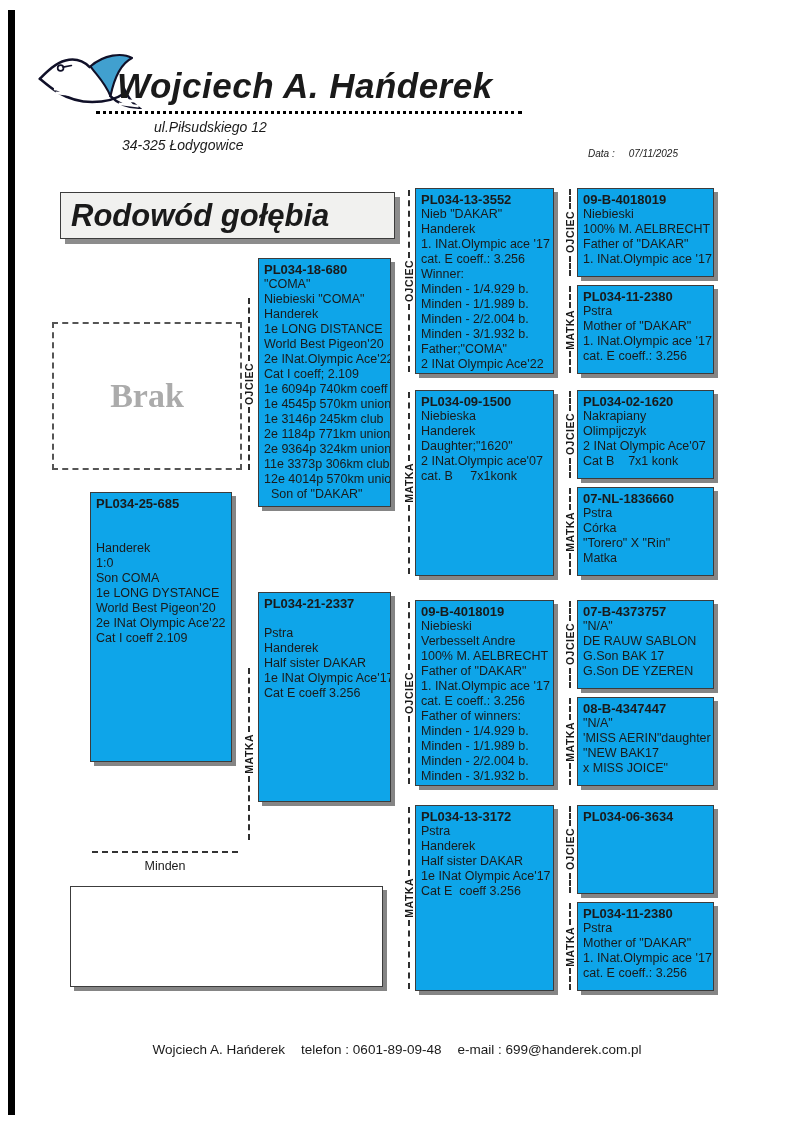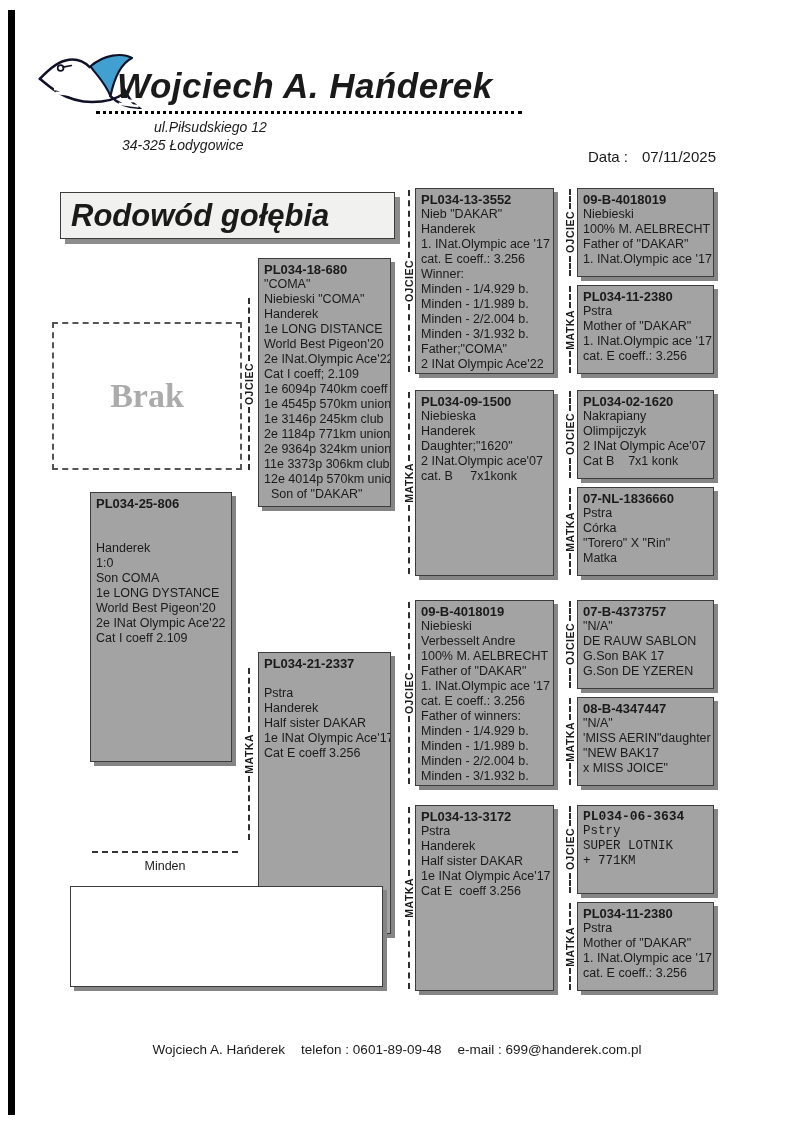--- a/index.html
+++ b/index.html
@@ -7,45 +7,45 @@
   body { width:794px; height:1123px; position:relative; font-family:"Liberation Sans",sans-serif; color:#1a1a1a; overflow:hidden; }
 
   .leftbar { position:absolute; left:8px; top:10px; width:7px; height:1105px; background:#000; }
 
   .logo { position:absolute; left:34px; top:48px; width:108px; height:74px; }
 
   .brand-name { position:absolute; left:117px; top:66px; font-size:35px; font-weight:bold; font-style:italic; letter-spacing:.5px; white-space:nowrap; }
   .brand-underline { position:absolute; left:96px; top:111px; width:426px; height:0; border-top:3px dotted #000; }
   .addr { position:absolute; left:122px; font-style:italic; font-size:14px; }
   .addr1 { top:119px;margin-left:32px; } .addr2 { top:137px; }
-  .dateline { position:absolute; left:588px; top:148px; font-size:15px; white-space:pre; }
+  .dateline { position:absolute; left:588px; top:148px; font-style:italic; font-size:10px; white-space:pre; }
   .dateline .dval { margin-left:14px; }
 
   .title-box { position:absolute; left:60px; top:192px; width:335px; height:47px; background:#f1f1ef; border:1px solid #3c3c3c; box-shadow:5px 5px 0 #8c8c8c; display:flex; align-items:center; padding-left:10px; font-size:31px; font-weight:bold; font-style:italic; white-space:nowrap; }
 
   .photo-box { position:absolute; left:52px; top:322px; width:190px; height:148px; border:2px dashed #555; display:flex; flex-direction:row; align-items:center; justify-content:center; font-family:"Liberation Serif",serif; font-size:34px; font-weight:bold; color:#ababab; line-height:1.25; }
 
-  .pbox { position:absolute; background:#a3a3a3; border:1px solid #3c3c3c; box-shadow:4px 4px 0 #858585; padding:3px 5px; font-size:12.5px; line-height:15px; overflow:hidden; }
+  .pbox { position:absolute; background:#0ea5e9; border:1px solid #3c3c3c; box-shadow:4px 4px 0 #858585; padding:3px 5px; font-size:12.5px; line-height:15px; overflow:hidden; }
   .pbox .ring { font-weight:bold; font-size:13px; white-space:pre; }
   .bline { white-space:pre; }
 
   .b1 { left:90px;  top:492px; width:142px; height:270px; }
   .b2 { left:258px; top:258px; width:133px; height:249px; }
-  .b3 { left:258px; top:652px; width:133px; height:282px; }
+  .b3 { left:258px; top:592px; width:133px; height:210px; }
   .b4 { left:415px; top:188px; width:139px; height:186px; }
   .b5 { left:415px; top:390px; width:139px; height:186px; }
   .b6 { left:415px; top:600px; width:139px; height:186px; }
   .b7 { left:415px; top:805px; width:139px; height:186px; }
   .b8 { left:577px; top:188px; width:137px; height:89px; }
   .b9 { left:577px; top:285px; width:137px; height:89px; }
   .b10{ left:577px; top:390px; width:137px; height:89px; }
   .b11{ left:577px; top:487px; width:137px; height:89px; }
   .b12{ left:577px; top:600px; width:137px; height:89px; }
   .b13{ left:577px; top:697px; width:137px; height:89px; }
-  .b14{ left:577px; top:805px; width:137px; height:89px;font-family:Liberation Mono, monospace; }
+  .b14{ left:577px; top:805px; width:137px; height:89px; }
   .b15{ left:577px; top:902px; width:137px; height:89px; }
 
   .vstrip { position:absolute; width:14px; display:flex; flex-direction:column; align-items:center; }
   .vstrip .dash { flex:1; width:0; border-left:2px dashed #2e2e2e; }
   .vstrip .vlabel { writing-mode:vertical-rl; transform:rotate(180deg); font-weight:bold; font-size:10.5px; letter-spacing:.5px; padding:2px 0; white-space:nowrap; }
 
   .sA { left:242px; top:298px; height:172px; }
   .sB { left:242px; top:668px; height:172px; }
   .sC { left:402px; top:190px; height:182px; }
   .sD { left:402px; top:392px; height:182px; }
@@ -89,21 +89,21 @@
 <div class="addr addr2">34-325 Łodygowice</div>
 <div class="dateline"><span>Data :</span><span class="dval">07/11/2025</span></div>
 
 <div class="title-box">Rodowód gołębia</div>
 
 <div class="photo-box">
   <div>Brak</div>
 </div>
 
 <div class="pbox b1">
-  <div class="ring">PL034-25-806</div>
+  <div class="ring">PL034-25-685</div>
   <div>
       <div class="bline">&nbsp;</div>
       <div class="bline">&nbsp;</div>
       <div class="bline">Handerek</div>
       <div class="bline">1:0</div>
       <div class="bline">Son COMA</div>
       <div class="bline">1e LONG DYSTANCE</div>
       <div class="bline">World Best Pigeon'20</div>
       <div class="bline">2e INat Olympic Ace'22</div>
       <div class="bline">Cat I coeff 2.109</div>
@@ -244,25 +244,20 @@
   <div class="ring">08-B-4347447</div>
   <div>
       <div class="bline">"N/A"</div>
       <div class="bline">'MISS AERIN"daughter</div>
       <div class="bline">"NEW BAK17</div>
       <div class="bline">x MISS JOICE"</div>
     </div>
 </div>
 <div class="pbox b14">
   <div class="ring">PL034-06-3634</div>
-  <div>
-      <div class="bline">Pstry</div>
-      <div class="bline">SUPER LOTNIK</div>
-      <div class="bline">+ 771KM</div>
-    </div>
 </div>
 <div class="pbox b15">
   <div class="ring">PL034-11-2380</div>
   <div>
       <div class="bline">Pstra</div>
       <div class="bline">Mother of "DAKAR"</div>
       <div class="bline">1. INat.Olympic ace '17</div>
       <div class="bline">cat. E coeff.: 3.256</div>
     </div>
 </div>

